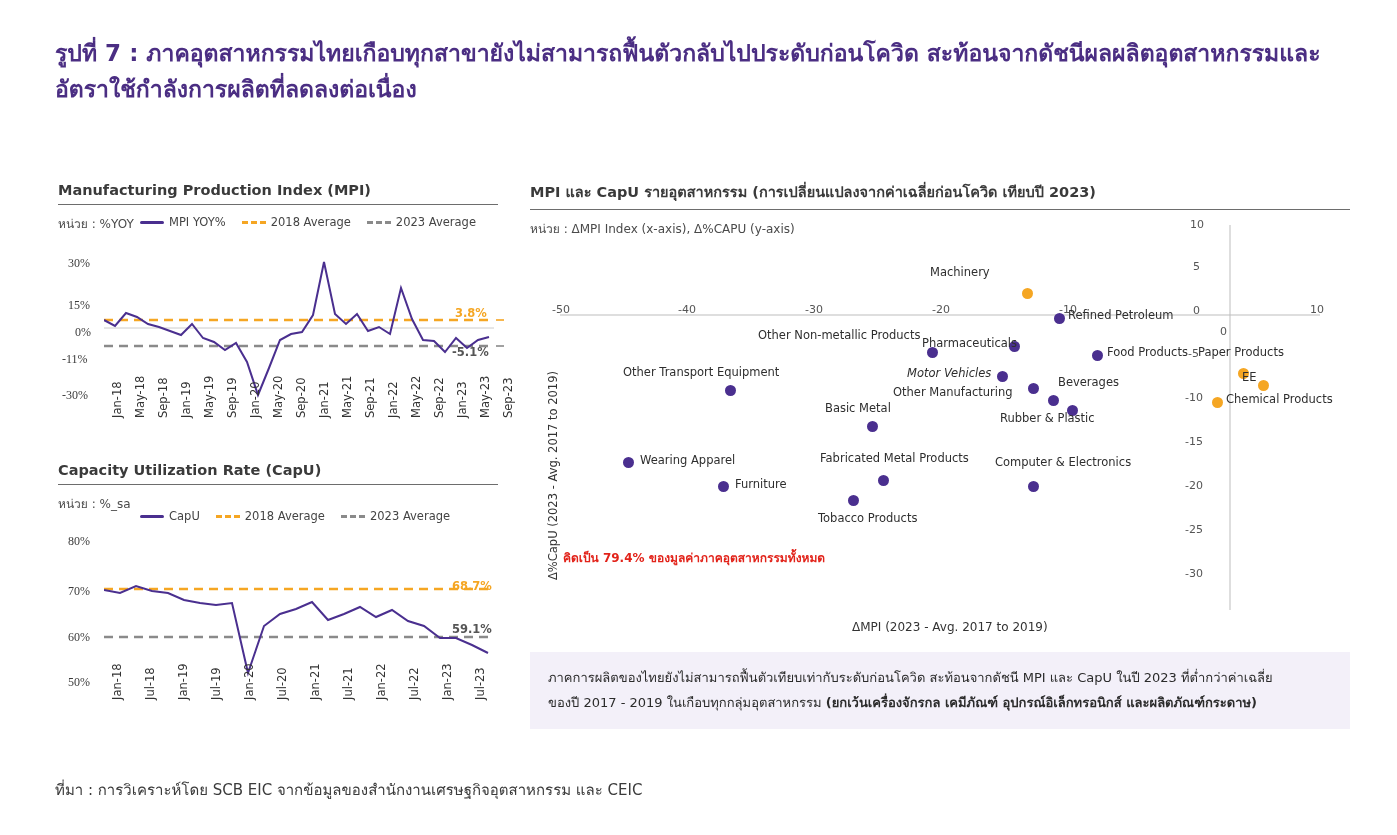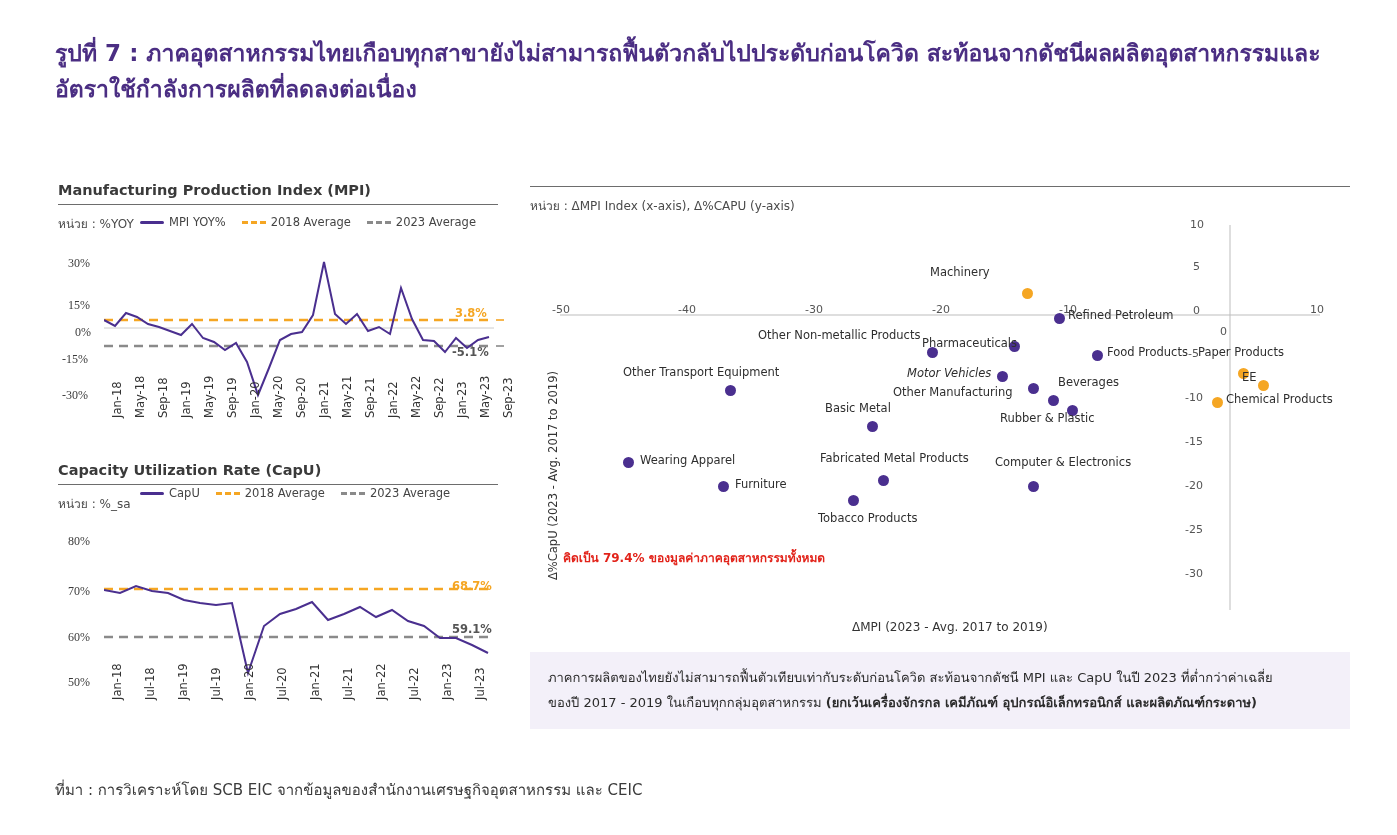--- a/index.html
+++ b/index.html
@@ -84,21 +84,21 @@
   </span>
   <span class="item">
     <span class="lg-dash" style="border-color:#8a8a8a;"></span>
     <span>2023 Average</span>
   </span>
 </div>
 
 <div class="axis-label" style="left:68px;top:256px;">30%</div>
 <div class="axis-label" style="left:68px;top:298px;">15%</div>
 <div class="axis-label" style="left:75px;top:325px;">0%</div>
-<div class="axis-label" style="left:62px;top:352px;">-15%</div>
+<div class="axis-label" style="left:62px;top:352px;">-11%</div>
 <div class="axis-label" style="left:62px;top:388px;">-30%</div>
 
 <svg class="plot" style="left:104px;top:240px;" width="400" height="170">
 
   <line x1="0" y1="88" x2="390" y2="88" stroke="#cccccc" stroke-width="1"></line>
 
   <line x1="0" y1="80" x2="390" y2="80" stroke="#f5a623" stroke-width="2.5" stroke-dasharray="9,6"></line>
 
   <line x1="0" y1="106" x2="390" y2="106" stroke="#8a8a8a" stroke-width="2.5" stroke-dasharray="9,6"></line>
 
@@ -128,21 +128,21 @@
 <div class="xtick" style="left:455px;top:418px;">Jan-23</div>
 <div class="xtick" style="left:478px;top:418px;">May-23</div>
 <div class="xtick" style="left:501px;top:418px;">Sep-23</div>
 
 <div class="panel-left" style="left:58px;top:462px;width:440px;">
   <div class="panel-head">Capacity Utilization Rate (CapU)</div>
   <div class="rule"></div>
   <div class="unit">หน่วย : %_sa</div>
 </div>
 
-<div class="legend" style="left:140px;top:486px;">
+<div class="legend" style="left:140px;top:509px;">
   <span class="item">
     <span class="lg-line" style="background:#4a2f8f;"></span>
     <span>CapU</span>
   </span>
   <span class="item">
     <span class="lg-dash" style="border-color:#f5a623;"></span>
     <span>2018 Average</span>
   </span>
   <span class="item">
     <span class="lg-dash" style="border-color:#8a8a8a;"></span>
@@ -172,20 +172,21 @@
 <div class="xtick" style="left:242px;top:700px;">Jan-20</div>
 <div class="xtick" style="left:275px;top:700px;">Jul-20</div>
 <div class="xtick" style="left:308px;top:700px;">Jan-21</div>
 <div class="xtick" style="left:341px;top:700px;">Jul-21</div>
 <div class="xtick" style="left:374px;top:700px;">Jan-22</div>
 <div class="xtick" style="left:407px;top:700px;">Jul-22</div>
 <div class="xtick" style="left:440px;top:700px;">Jan-23</div>
 <div class="xtick" style="left:473px;top:700px;">Jul-23</div>
 
 <div class="panel-right">
+  <div class="panel-head">MPI และ CapU รายอุตสาหกรรม (การเปลี่ยนแปลงจากค่าเฉลี่ยก่อนโควิด เทียบปี 2023)</div>
   <div class="rule"></div>
   <div class="unit">หน่วย : ΔMPI Index (x-axis), Δ%CAPU (y-axis)</div>
 </div>
 
 <div class="ylabel-rot" style="left:546px;top:580px;">Δ%CapU (2023 -  Avg. 2017 to 2019)</div>
 
 <div class="scatter-wrap">
   <svg width="820" height="400" style="position:absolute;left:0;top:0;">
     <line x1="30" y1="90" x2="790" y2="90" stroke="#bdbdbd" stroke-width="1"></line>
     <line x1="700" y1="0" x2="700" y2="385" stroke="#bdbdbd" stroke-width="1"></line>

